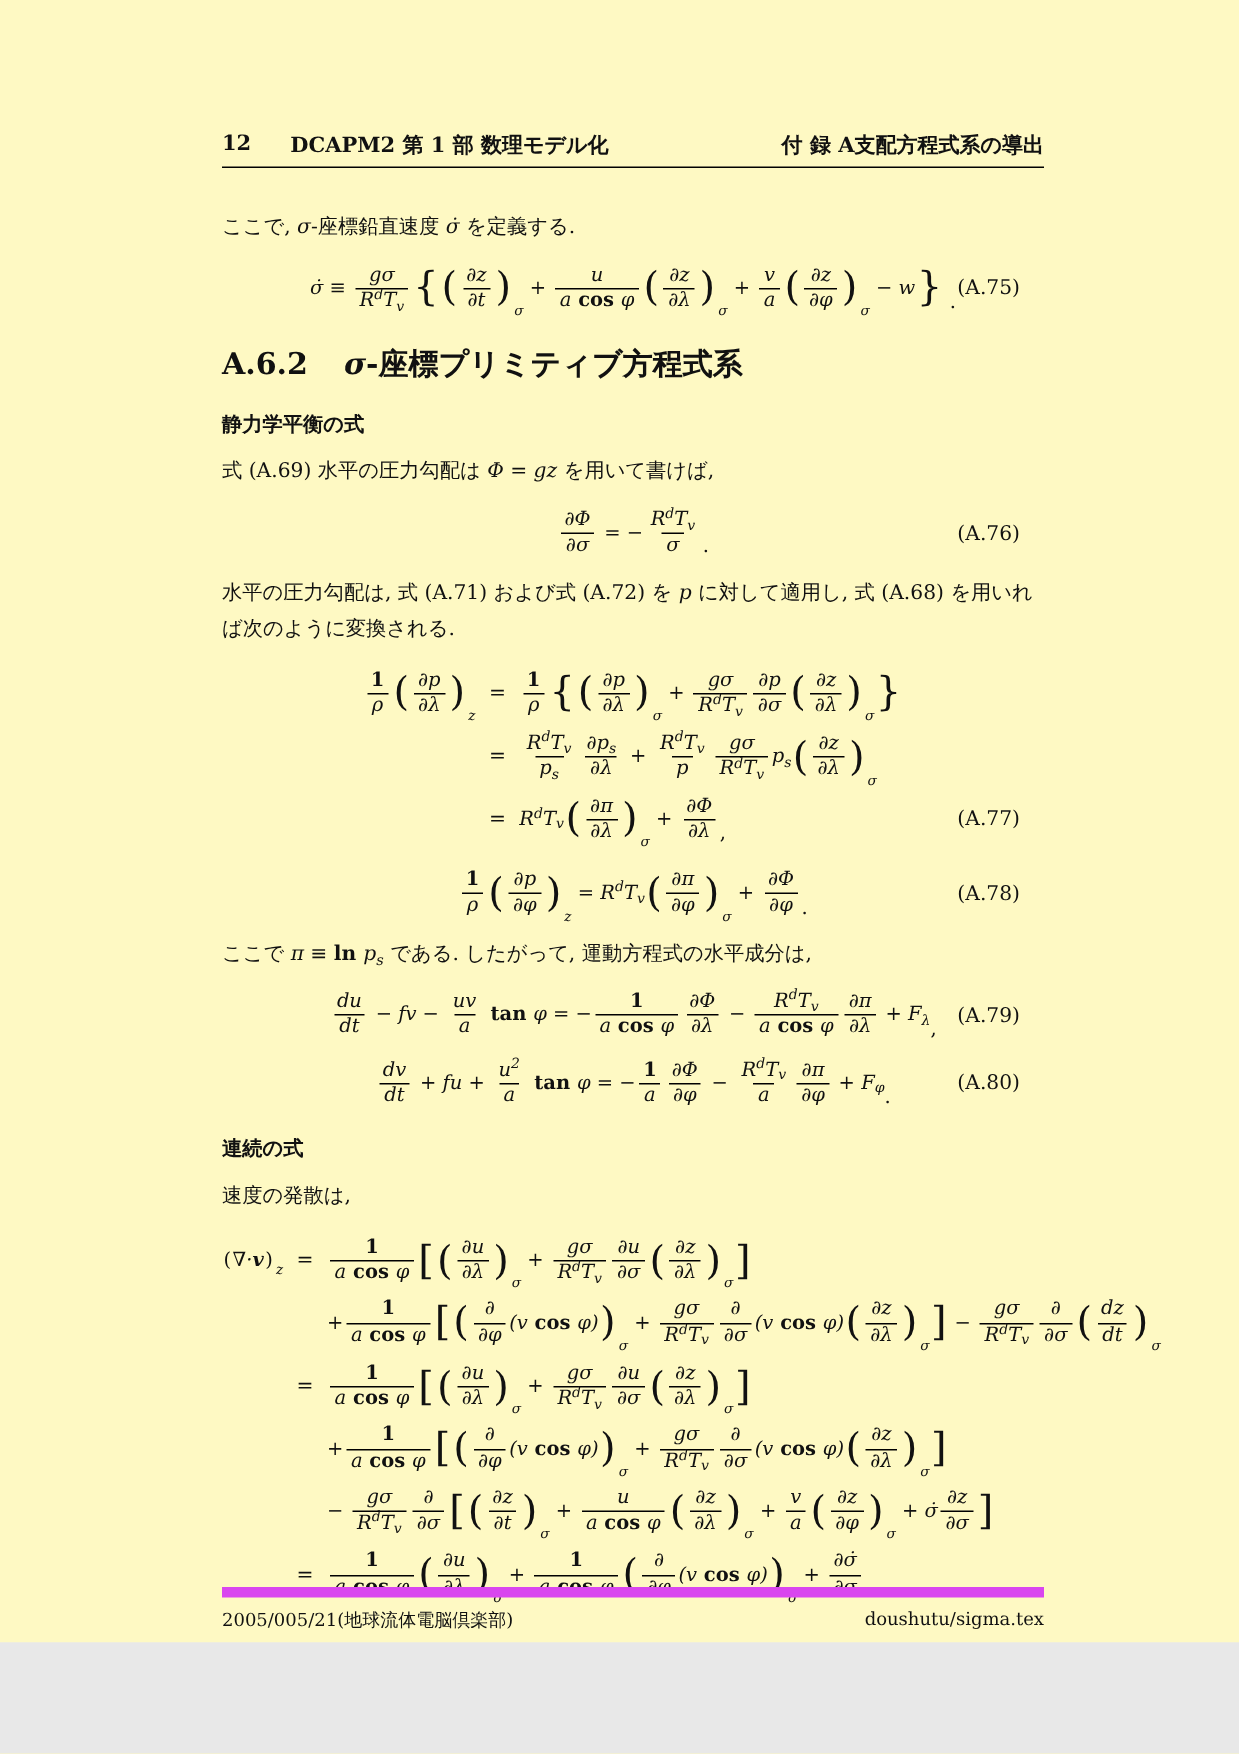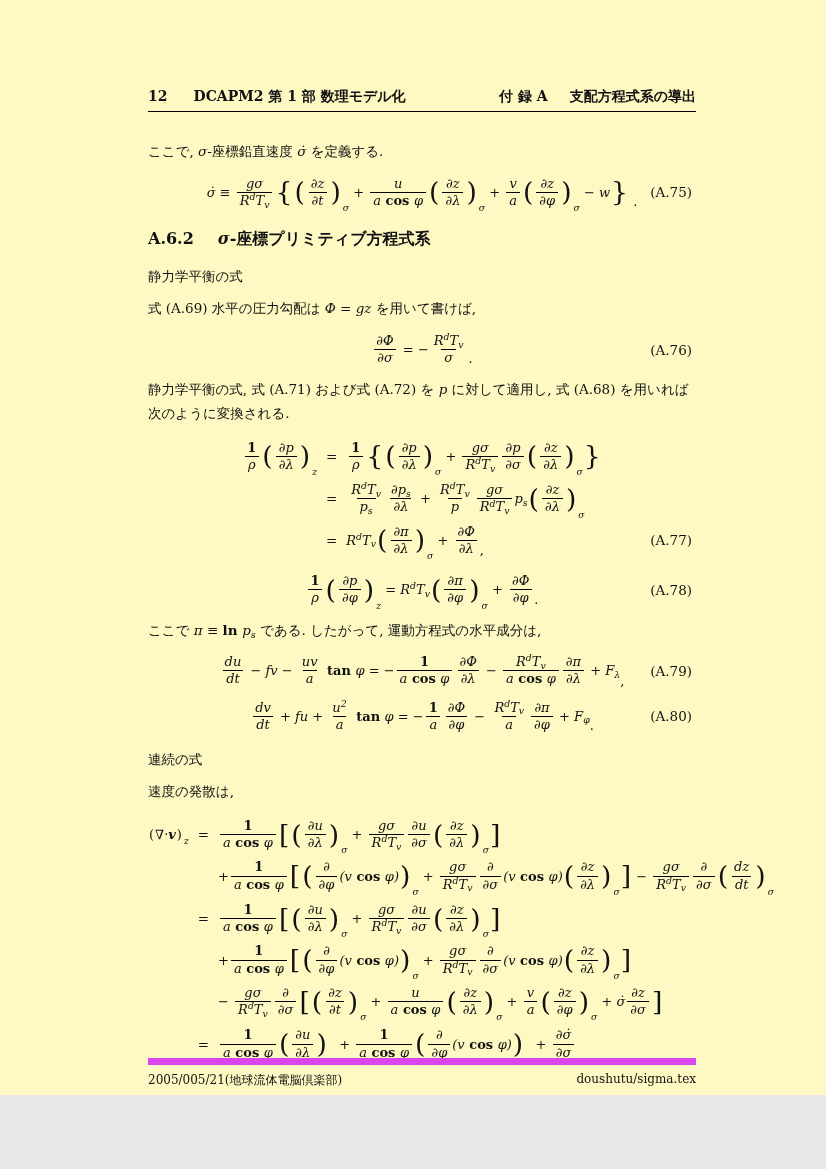--- a/index.html
+++ b/index.html
@@ -3,52 +3,52 @@
 <meta charset="utf-8">
 <style>
   html,body{margin:0;padding:0;background:#e8e8e8;}
   .page{position:relative;width:826px;height:1095px;margin:0 auto;background:#fef9c3;
         color:#111;font-family:"DejaVu Serif","Liberation Serif",serif;overflow:hidden;}
   
   .hdr{position:absolute;left:148px;top:88px;width:548px;display:flex;justify-content:space-between;
        align-items:flex-end;border-bottom:1.4px solid #000;padding-bottom:5px;
        font-weight:bold;font-size:14px;}
   .hdr-left{display:flex;gap:26px;}
-  .hdr-right{display:flex;gap:22px;}
+  .hdr-right{display:flex;}
   
   .ftr{position:absolute;left:148px;top:1058px;width:548px;border-top:7px solid #d946ef;
        padding-top:7px;display:flex;justify-content:space-between;font-size:12px;}
   
   .content{position:absolute;left:148px;top:133px;width:548px;font-size:13.5px;}
   .para{margin:7px 0 9px;line-height:1.75;}
   .para span{white-space:normal;}
-  .h2{font-size:16px;font-weight:bold;margin:20px 0 14px;}
+  .h2{font-size:20px;font-weight:bold;margin:20px 0 14px;}
   .h2num{margin-right:24px;}
-  .h3{font-size:13.5px;font-weight:normal;margin:18px 0 11px;}
+  .h3{font-size:13.5px;font-weight:bold;margin:18px 0 11px;}
   
   .math{display:inline-flex;align-items:center;font-size:13px;}
   .mi{font-style:italic;white-space:pre;}
   .mr{font-style:normal;white-space:pre;font-weight:bold;}
   .mj{font-style:normal;white-space:pre;text-align:center;}
   .mb{font-style:italic;font-weight:bold;white-space:pre;}
   .msup{font-size:0.72em;font-style:italic;position:relative;top:-0.42em;white-space:pre;}
   .msub{font-size:0.72em;font-style:italic;position:relative;top:0.38em;white-space:pre;}
   .mlo{align-self:flex-end;white-space:pre;font-style:normal;}
   .mfrac{display:inline-flex;flex-direction:column;align-items:center;margin:0 2px;}
   .mnum,.mden{display:inline-flex;align-items:center;justify-content:center;
               padding:0 3px;line-height:1.25;white-space:pre;}
   .mden{border-top:1px solid #000;}
   .mgroup{display:inline-flex;align-items:center;}
   .minner{display:inline-flex;align-items:center;}
   .mdelim{font-style:normal;line-height:1;margin:0 1px;}
   .mdelim.big{font-size:2.05em;line-height:0;font-weight:normal;}
   .gsub{font-size:0.7em;font-style:italic;align-self:flex-end;position:relative;top:0.45em;margin-left:1px;}
   
   .eqrow{display:flex;justify-content:center;align-items:center;position:relative;margin:12px 0;}
-  .eqnum{position:absolute;right:4px;font-style:normal;font-size:13.5px;}
+  .eqnum{position:absolute;right:16px;font-style:normal;font-size:13.5px;}
   .eqalign{position:relative;margin:8px 0;}
   .aligntb{margin:0 auto;border-collapse:collapse;}
   .aligntb td{vertical-align:middle;padding:4px 0;}
   .alhs{text-align:right;}
   .arel{padding:4px 9px !important;font-style:normal;text-align:center;}
   .arhs{text-align:left;}
 </style>
 </head>
 <body>
 
@@ -138,21 +138,21 @@
           </span>
           <span class="mi"> = −</span>
           <span class="mfrac">
             <span class="mnum"><span class="mi">R</span><span class="msup">d</span><span class="mi">T</span><span class="msub">v</span></span>
             <span class="mden"><span class="mi">σ</span></span>
           </span>
           <span class="mlo">.</span>
         </span>
         <span class="eqnum">(A.76)</span>
       </div>
-      <div class="para"><span class="mj">静力学平衡の式, 式 (A.71) および式 (A.72) を </span><span class="mi">p</span><span class="mj"> に対して適用し, 式 (A.68) を用いれば次のように変換される.</span></div>
+      <div class="para"><span class="mj">水平の圧力勾配は, 式 (A.71) および式 (A.72) を </span><span class="mi">p</span><span class="mj"> に対して適用し, 式 (A.68) を用いれば次のように変換される.</span></div>
       <div class="eqalign">
         <table class="aligntb">
           <tbody>
             <tr>
               <td class="alhs"><span class="math">
                   <span class="mfrac">
                     <span class="mnum"><span class="mr">1</span></span>
                     <span class="mden"><span class="mi">ρ</span></span>
                   </span>
                   <span class="mgroup">

